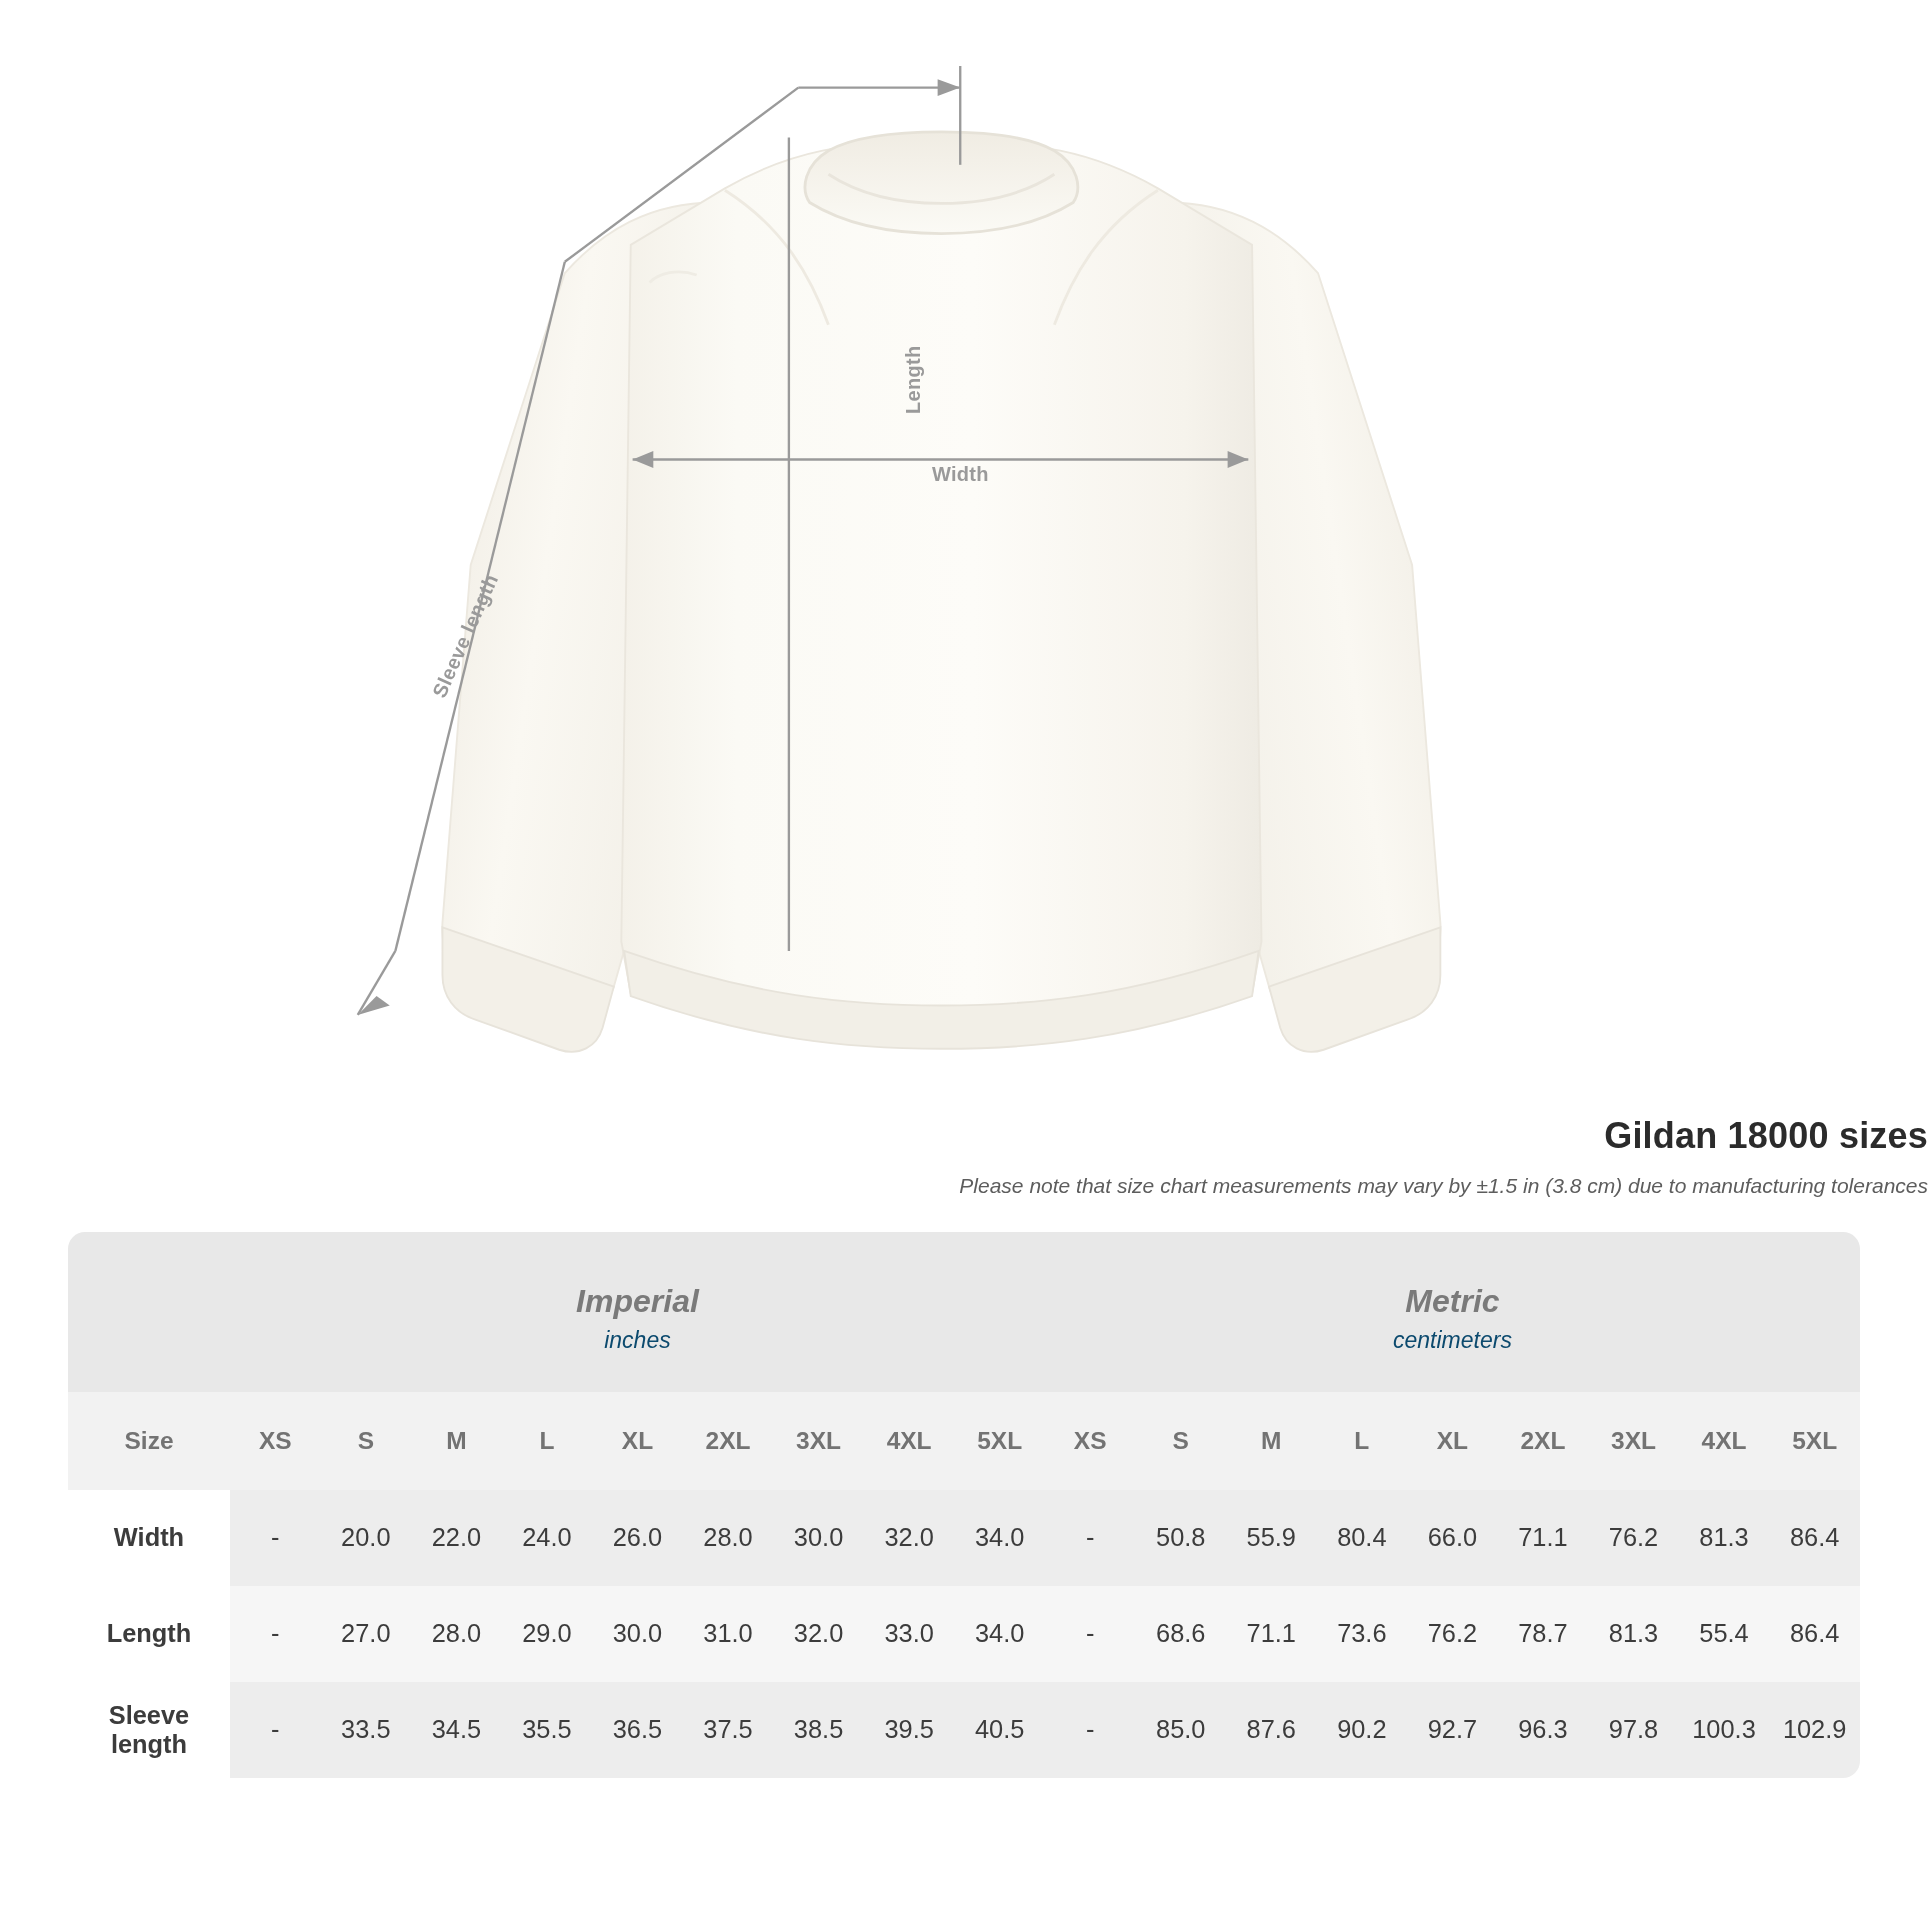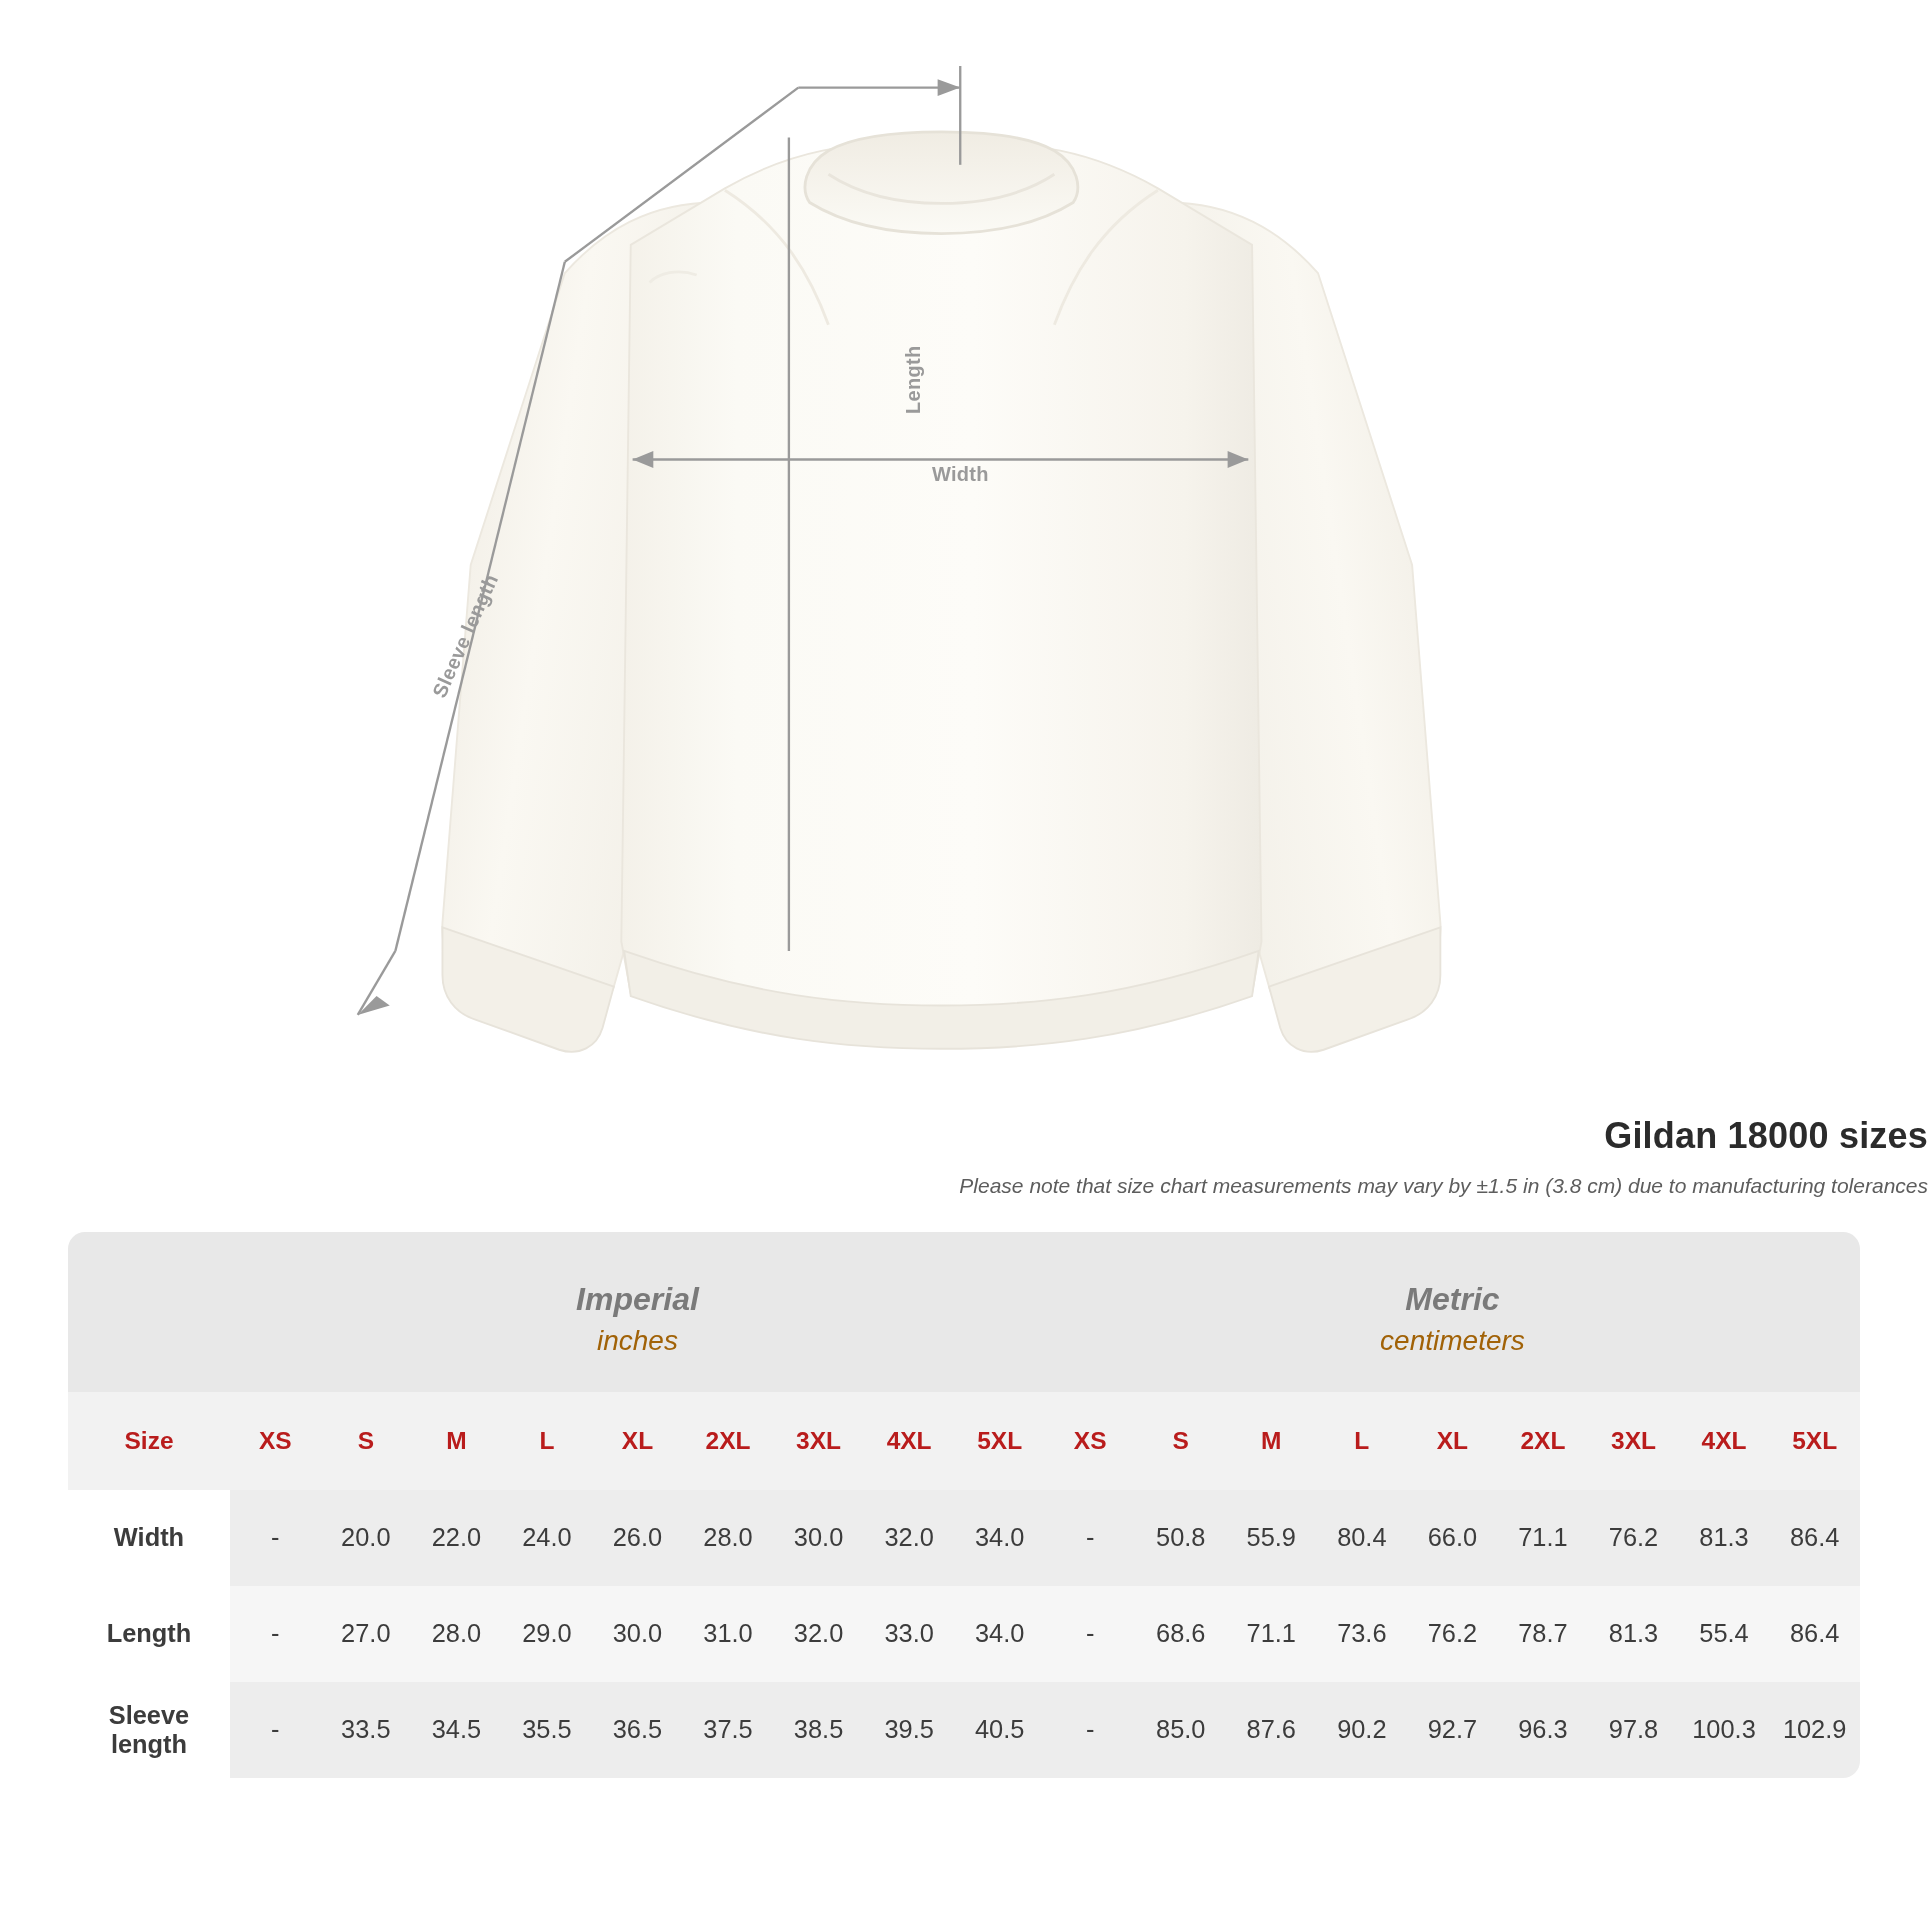--- a/index.html
+++ b/index.html
@@ -87,31 +87,31 @@
   }
   .unit-name {
     font-size: 32px;
     font-weight: bold;
     font-style: italic;
     color: #7a7a7a;
     line-height: 1.25;
     margin-top: 12px;
   }
   .unit-sub {
-    font-size: 28px;
+    font-size: 23px;
     font-style: italic;
-    color: #a16207;
+    color: #0c4a6e;
     margin-top: 6px;
   }
   .head-row td {
     background: #f2f2f2;
     height: 98px;
     font-size: 24.5px;
     font-weight: bold;
-    color: #b91c1c;
+    color: #737373;
     border-right: 1.9px solid #ffffff;
   }
   .head-row td:last-child { border-right: none; }
   .row-label {
     font-size: 24.5px;
     font-weight: bold;
     color: #4b4b4b;
   }
   .data-row td {
     height: 96px;

